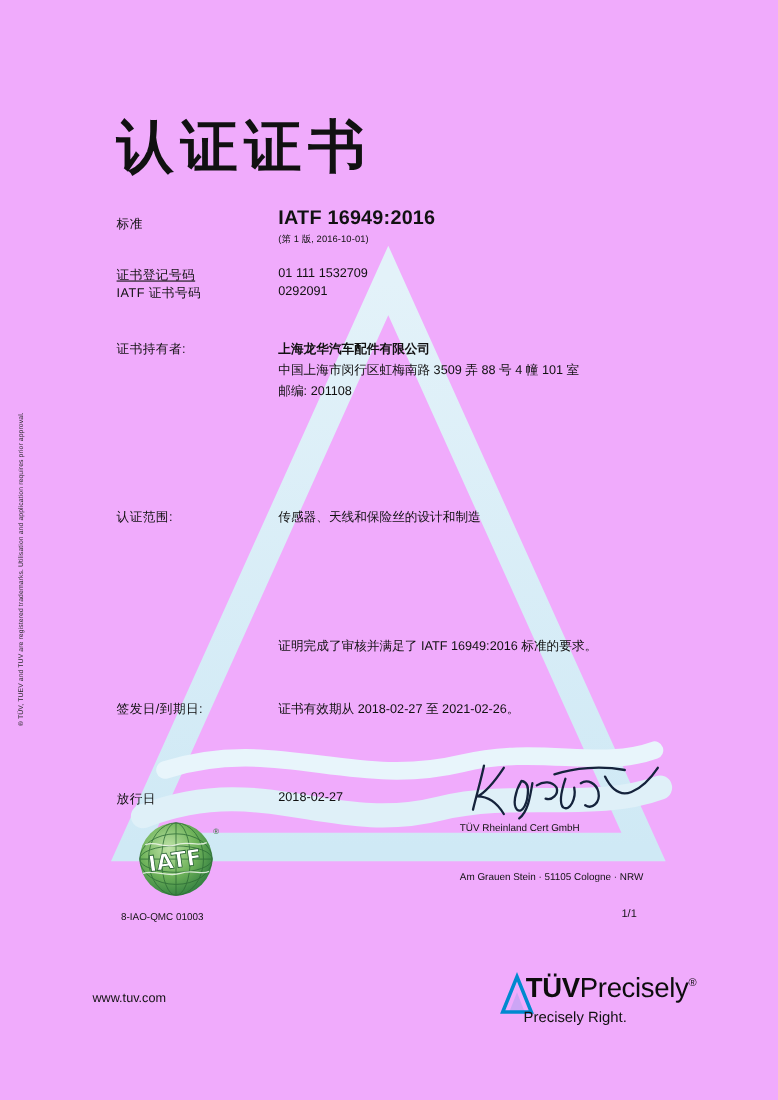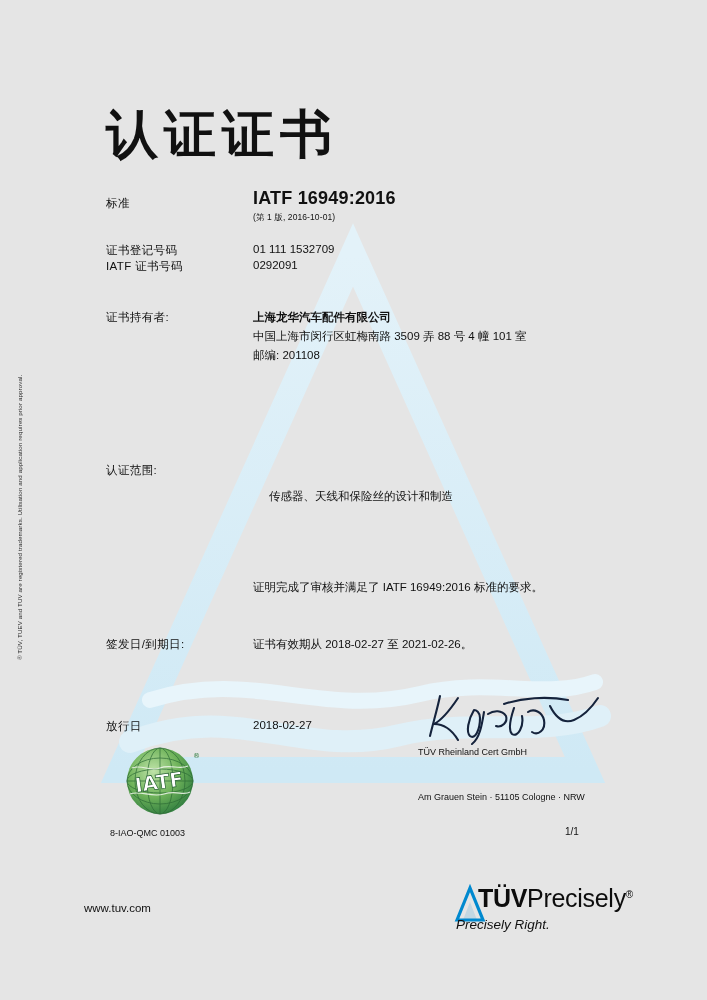--- a/index.html
+++ b/index.html
@@ -9,21 +9,21 @@
   }
   body {
     font-family: "Liberation Sans", sans-serif;
     color: #111111;
   }
   #page {
     position: relative;
     width: 707px;
     height: 1000px;
     overflow: hidden;
-    background: #e5e5e5;
+    background: #f0abfc;
   }
 
   
   .watermark {
     position: absolute;
     left: 0;
     top: 0;
     width: 707px;
     height: 1000px;
     pointer-events: none;
@@ -82,32 +82,32 @@
     letter-spacing: 0.2px;
   }
   .std-sub {
     left: 253px;
     top: 212px;
     font-size: 8.5px;
     font-weight: normal;
     letter-spacing: 0.1px;
   }
 
-  .regno-label { left: 106px; top: 243px; }
+  .regno-label { left: 106px; top: 243px; text-decoration: underline; }
   .regno-value { left: 253px; top: 243px; }
   .iatfno-label { left: 106px; top: 259px; }
   .iatfno-value { left: 253px; top: 259px; }
 
   .holder-label { left: 106px; top: 310px; }
   .holder-l1 { left: 253px; top: 310px; font-weight: bold; }
   .holder-l2 { left: 253px; top: 329px; }
   .holder-l3 { left: 253px; top: 348px; }
 
   .scope-label { left: 106px; top: 463px; }
-  .scope-value { left: 253px; top: 489px; margin-left: 16px; }
+  .scope-value { left: 253px; top: 463px; }
 
   .statement { left: 253px; top: 580px; }
 
   .issue-label { left: 106px; top: 637px; }
   .issue-value { left: 253px; top: 637px; }
 
   .release-label { left: 106px; top: 719px; }
   .release-value { left: 253px; top: 719px; }
 
   
@@ -186,24 +186,23 @@
     white-space: nowrap;
   }
   .tuv-word .light { font-weight: normal; }
   .tuv-reg {
     font-size: 10px;
     vertical-align: super;
     font-weight: normal;
   }
   .tuv-tag {
     position: absolute;
-    left: 456px;
+    left: 476px;
     top: 917px;
     font-size: 13.5px;
-    font-style: italic;
     color: #111111;
     white-space: nowrap;
     text-align: right;
   }
 </style>
 </head>
 <body>
 
 <div id="page">
 

